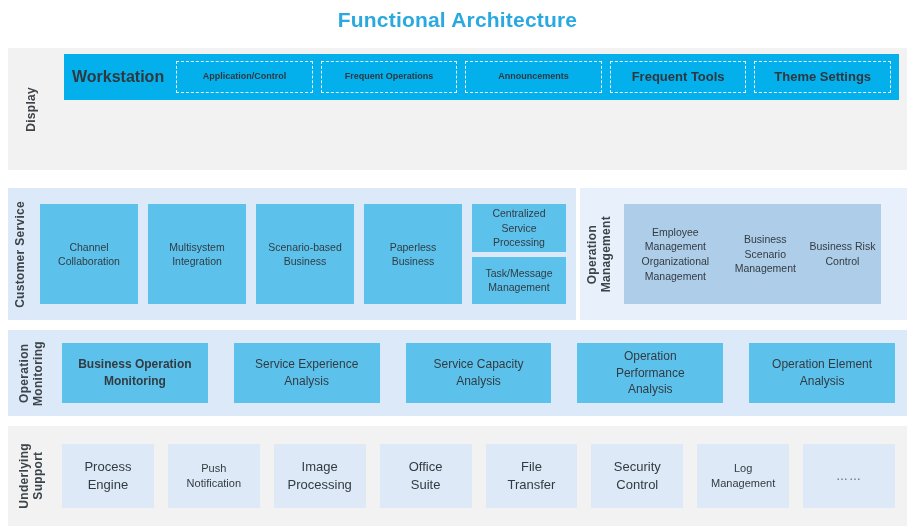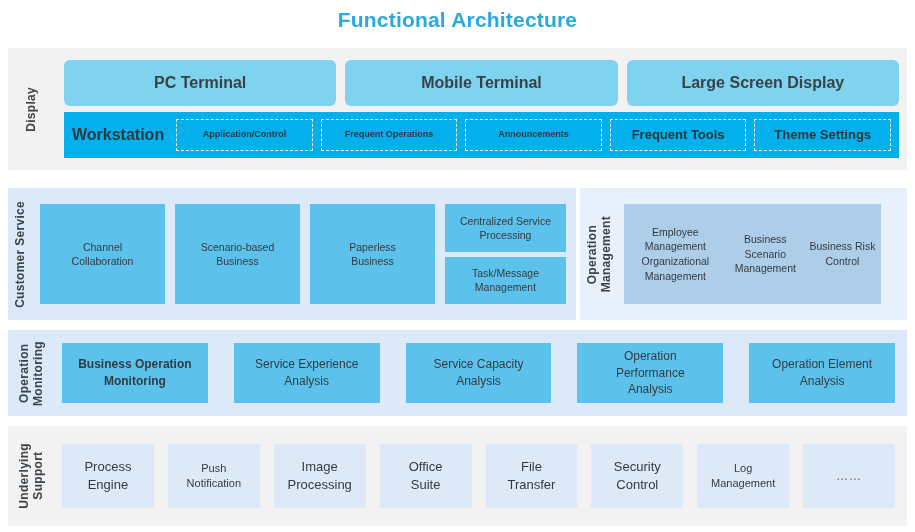--- a/index.html
+++ b/index.html
@@ -264,44 +264,41 @@
 
 <div id="page">
 
   <div class="page-title">Functional Architecture</div>
 
   <div class="band" id="display-band">
     <div class="band-label">
       <span class="vtext">Display</span>
     </div>
     <div class="band-body">
-      <div class="terminal-row">
-        <div class="terminal-box">PC Terminal</div>
-        <div class="terminal-box">Mobile Terminal</div>
-        <div class="terminal-box">Large Screen Display</div>
-      </div>
       <div class="workstation-row">
         <div class="workstation-label">Workstation</div>
         <div class="ws-item small">Application/Control</div>
         <div class="ws-item small">Frequent Operations</div>
         <div class="ws-item small">Announcements</div>
         <div class="ws-item large">Frequent Tools</div>
         <div class="ws-item large">Theme Settings</div>
       </div>
     </div>
   </div>
 
   <div class="band" id="cs-band">
     <div class="band-label">
       <span class="vtext">Customer Service</span>
     </div>
     <div class="band-body">
       <div class="cs-row">
         <div class="cs-box" style="white-space: pre-line;">Channel
 Collaboration</div>
+        <div class="cs-box" style="white-space: pre-line;">Multisystem
+Integration</div>
         <div class="cs-box" style="white-space: pre-line;">Scenario-based
 Business</div>
         <div class="cs-box" style="white-space: pre-line;">Paperless
 Business</div>
         <div class="cs-stack">
           <div class="cs-box" style="white-space: pre-line;">Centralized Service
 Processing</div>
           <div class="cs-box" style="white-space: pre-line;">Task/Message
 Management</div>
         </div>

